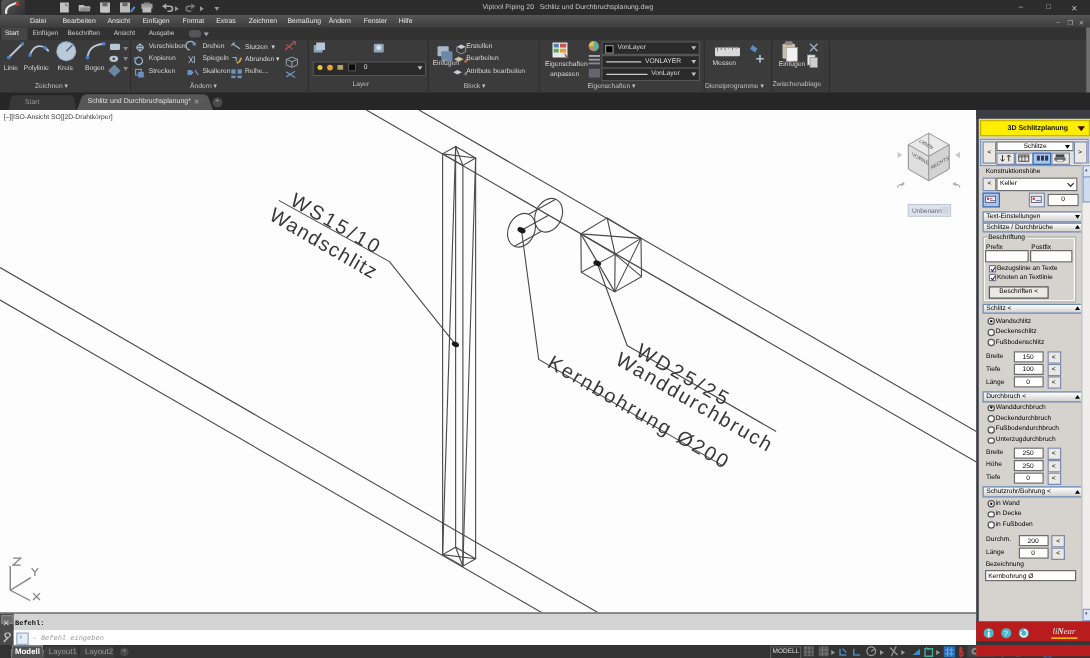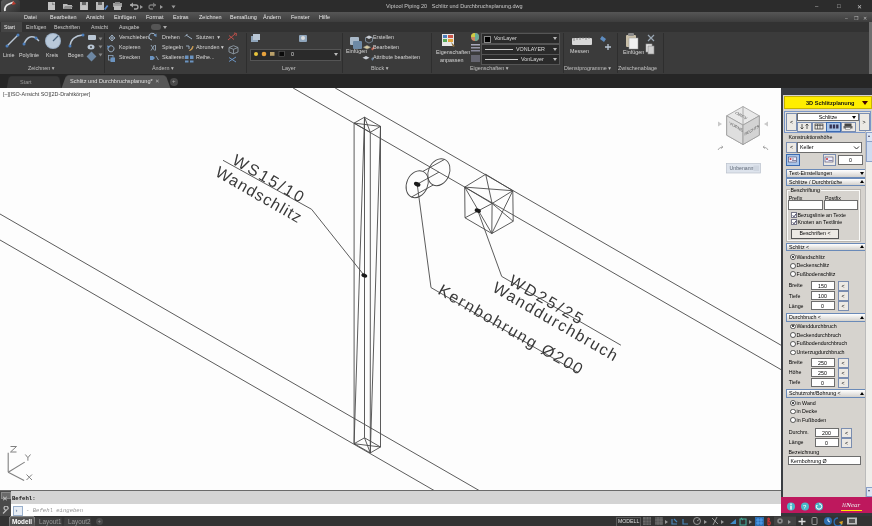--- a/index.html
+++ b/index.html
@@ -566,21 +566,21 @@
     <div class="abs" style="left:83.5px;top:43px;width:7px;height:366px;background:#efeeea;border-left:0.5px solid #bbb;">
       <div class="abs" style="left:0.5px;top:0.5px;width:5.5px;height:8px;background:#dce6f4;border:0.5px solid #8aa0c8;">
         <div class="abs" style="left:1px;top:2.5px;width:0;height:0;border-left:1.8px solid transparent;border-right:1.8px solid transparent;border-bottom:2.6px solid #446;"></div>
       </div>
       <div class="abs" style="left:0.5px;top:9.5px;width:5.5px;height:19px;background:#cfdcf0;border:0.5px solid #8aa0c8;"></div>
       <div class="abs" style="left:0.5px;bottom:0.5px;width:5.5px;height:8px;background:#dce6f4;border:0.5px solid #8aa0c8;">
         <div class="abs" style="left:1px;top:2.5px;width:0;height:0;border-left:1.8px solid transparent;border-right:1.8px solid transparent;border-top:2.6px solid #446;"></div>
       </div>
     </div>
 
-    <div class="abs" style="left:0;top:409px;width:91px;height:16px;background:#be185d;">
+    <div class="abs" style="left:0;top:409px;width:91px;height:28px;background:#b91c1c;">
       <svg class="abs" style="left:5px;top:5px;" width="42" height="10">
         <circle cx="5" cy="4.5" r="4" fill="#49b8c8"></circle>
           <rect x="4.3" y="1.5" width="1.4" height="1.4" fill="#fff"></rect>
           <rect x="4.3" y="3.6" width="1.4" height="4" fill="#fff"></rect>
         <circle cx="19" cy="4.5" r="4" fill="#49b8c8"></circle>
           <text x="17" y="7" font-size="6" fill="#fff" font-family="Liberation Sans">?</text>
         <circle cx="33" cy="4.5" r="4" fill="#49b8c8"></circle>
           <path d="M33 1.8 a2.7 2.7 0 1 1 -2.7 2.7" stroke="#fff" stroke-width="1" fill="none"></path>
           <path d="M30 3 l0.5 2 1.5 -1.5z" fill="#fff"></path>
       </svg>

